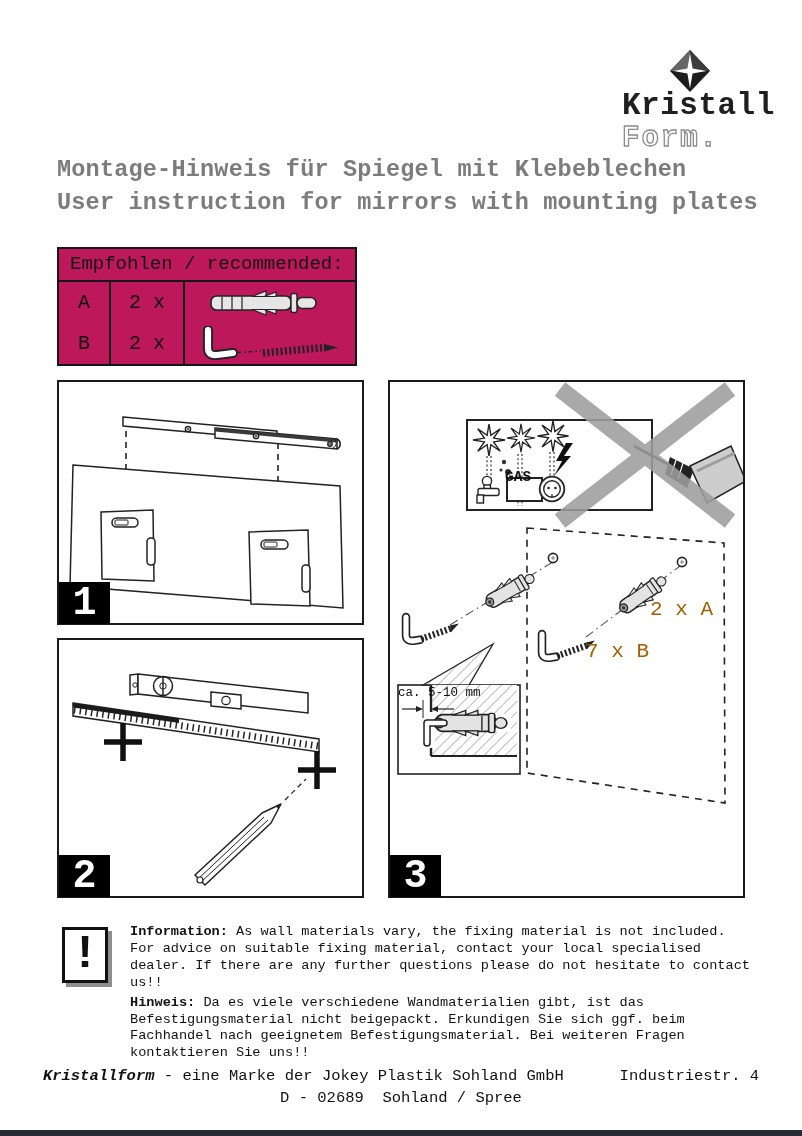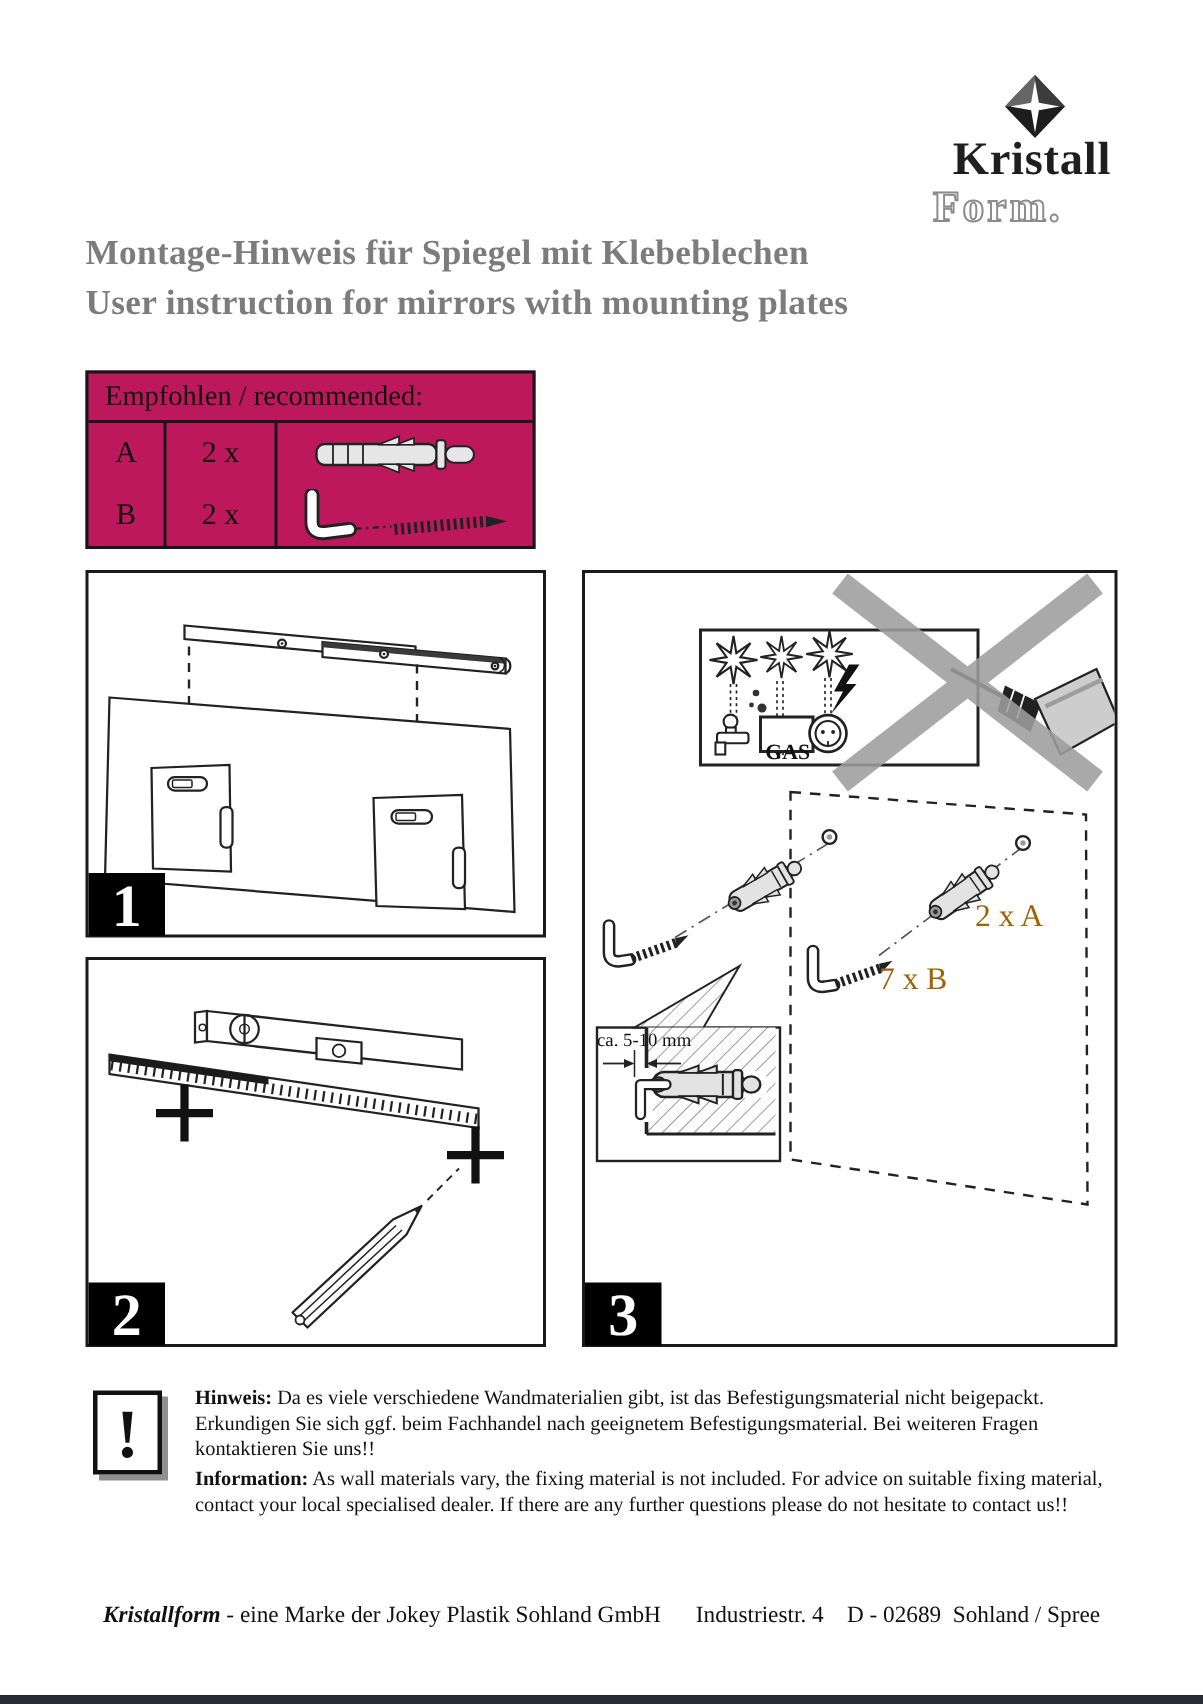--- a/index.html
+++ b/index.html
@@ -1,33 +1,33 @@
 <!DOCTYPE html>
 <html><head>
 <meta charset="utf-8">
 <style>
   html,body{margin:0;padding:0;background:#fff;}
   .page{position:relative;width:802px;height:1136px;background:#fff;overflow:hidden;
-        font-family:Liberation Serif, serif;color:#111;}
+        font-family:Liberation Mono, monospace;color:#111;}
   .abs{position:absolute;}
   .title-line{position:absolute;left:57px;font-size:23.5px;font-weight:700;color:#7c7c7c;letter-spacing:.2px;white-space:nowrap;}
   .logo-kristall{position:absolute;left:622px;top:88px;width:132px;text-align:center;font-size:31px;font-weight:700;color:#1f1f1f;letter-spacing:.5px;}
   .logo-form{position:absolute;left:622px;top:122px;width:132px;font-size:29px;font-weight:700;color:#fff;
              -webkit-text-stroke:1.3px #8c8c8c;letter-spacing:2px;}
   .rec{position:absolute;left:57px;top:247px;width:296px;border:2px solid #161616;background:#be185d;}
   .rec-head{height:31px;line-height:31px;padding-left:11px;font-size:19px;border-bottom:2px solid #161616;}
   .rec-body{display:flex;height:82px;}
   .rec-col{display:flex;flex-direction:column;border-right:2px solid #161616;}
   .rec-col.c1{width:50px;} .rec-col.c2{width:72px;} .rec-col.c3{flex:1;border-right:none;}
   .rec-cell{flex:1;display:flex;align-items:center;justify-content:center;font-size:20px;}
   .panel{position:absolute;border:2px solid #1a1a1a;background:#fff;}
   .step-badge{position:absolute;width:51px;height:42px;background:#000;color:#fff;display:flex;align-items:center;justify-content:center;
               font-size:40px;font-weight:700;z-index:5;}
   .p3-label{position:absolute;font-size:21px;color:#a16207;white-space:nowrap;}
-  .gas-label{position:absolute;left:505px;top:494px;width:35px;text-align:right;font-size:14.5px;font-weight:700;}
+  .gas-label{position:absolute;left:505px;top:469px;width:35px;text-align:left;font-size:14.5px;font-weight:700;}
   .depth-label{position:absolute;left:398px;top:686px;font-size:12.5px;white-space:nowrap;}
   .notice-icon{position:absolute;left:62px;top:927px;width:40px;height:50px;border:3px solid #111;background:#fff;
                box-shadow:4px 4px 0 #8f8f8f;display:flex;align-items:center;justify-content:center;
                font-size:46px;font-weight:800;color:#111;}
   .notice-text{position:absolute;left:130px;top:924px;width:620px;font-size:13.6px;line-height:16.9px;}
   .notice-text p{margin:0 0 3px 0;}
   .footer{position:absolute;left:40px;top:1023px;width:722px;text-align:center;font-size:15.5px;line-height:21.5px;white-space:pre-wrap;}
   .footer .brand{font-weight:700;font-style:italic;margin-top:20px;}
   .bottom-bar{position:absolute;left:0;top:1130px;width:802px;height:6px;background:#262b34;}
   svg{display:block;}
@@ -286,22 +286,22 @@
     </svg>
   </div>
   <div class="step-badge" style="left:390px;top:855px">3</div>
   <div class="p3-label" style="left:650px;top:598px">2 x A</div>
   <div class="p3-label" style="left:586px;top:640px">7 x B</div>
   <div class="gas-label">GAS</div>
   <div class="depth-label">ca. 5-10 mm</div>
 
   <div class="notice-icon">!</div>
   <div class="notice-text">
+    <p><b>Information:</b> <span>As wall materials vary, the fixing material is not included. For advice on suitable fixing material, contact your local specialised dealer. If there are any further questions please do not hesitate to contact us!!</span></p>
     <p><b>Hinweis:</b> <span>Da es viele verschiedene Wandmaterialien gibt, ist das Befestigungsmaterial nicht beigepackt. Erkundigen Sie sich ggf. beim Fachhandel nach geeignetem Befestigungsmaterial. Bei weiteren Fragen kontaktieren Sie uns!!</span></p>
-    <p><b>Information:</b> <span>As wall materials vary, the fixing material is not included. For advice on suitable fixing material, contact your local specialised dealer. If there are any further questions please do not hesitate to contact us!!</span></p>
   </div>
 
   <div class="footer">
     <div><span class="brand">Kristallform</span><span> - eine Marke der Jokey Plastik Sohland GmbH      Industriestr. 4    D - 02689  Sohland / Spree</span></div>
     
     
   </div>
 
   <div class="bottom-bar"></div>
 </div>

